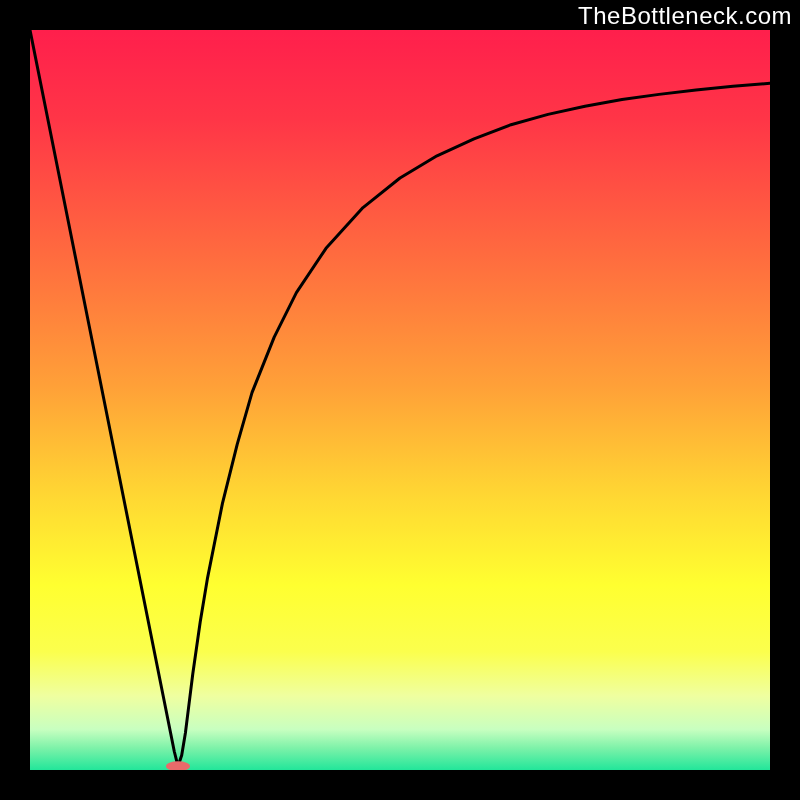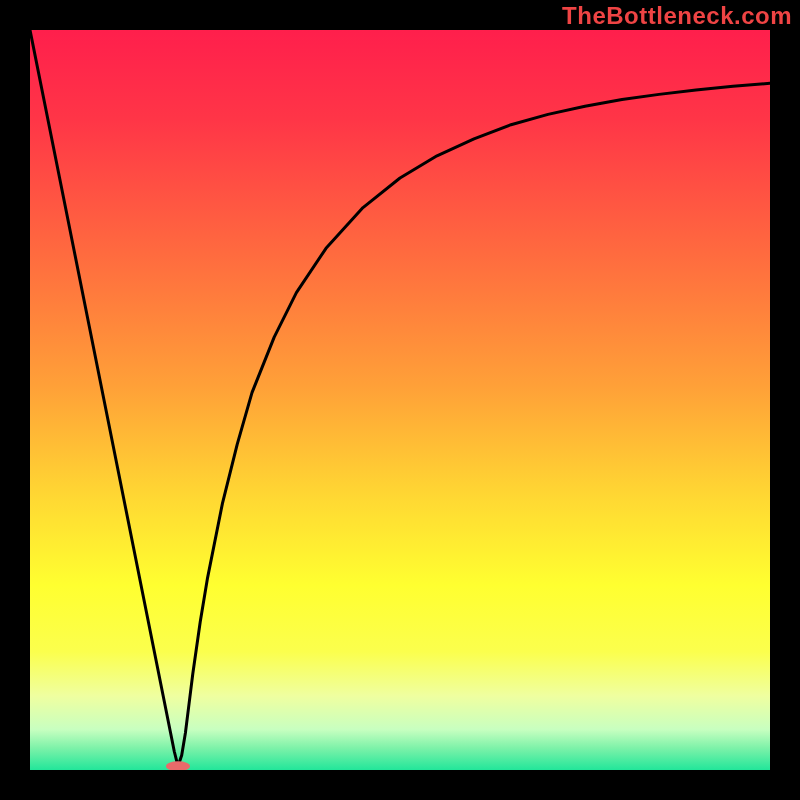--- a/index.html
+++ b/index.html
@@ -22,23 +22,23 @@
     left: 30px;
     top: 30px;
     width: 740px;
     height: 740px;
     overflow: hidden;
   }
   .watermark {
     position: absolute;
     top: 2px;
     right: 8px;
-    color: #ef4444;
+    color: #ffffff;
     font-size: 24px;
-    font-weight: bold;
+    font-weight: normal;
     letter-spacing: 0.5px;
     font-family: Arial, sans-serif;
     z-index: 10;
     margin-left: 35px;
   }
   svg {
     display: block;
   }
 </style>
 </head>

